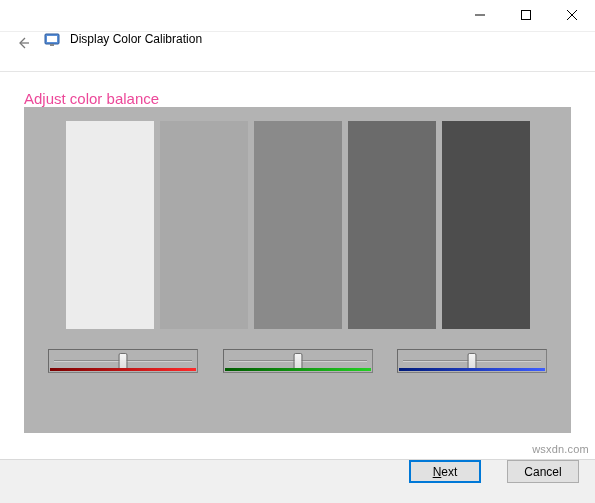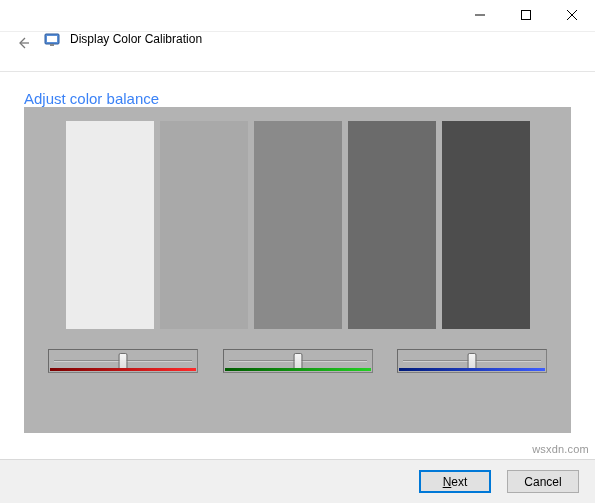--- a/index.html
+++ b/index.html
@@ -47,21 +47,21 @@
       display: inline-block;
     }
     .app-title {
       font-size: 12px;
       color: #000;
     }
     .content {
       padding: 18px 24px 0 24px;
     }
     .page-heading {
-      color: #3b82f6;
+      color: #ec4899;
       font-size: 15px;
       font-weight: 400;
     }
     .calibration-panel {
       background: #b3b3b3;
       width: 100%;
       height: 326px;
       padding: 14px 18px 10px 18px;
       position: relative;
     }
@@ -135,23 +135,22 @@
     .tint-green { background: linear-gradient(to right, #005a00, #24d024); }
     .tint-blue { background: linear-gradient(to right, #001a7a, #3d5dff); }
     .button-bar {
       position: absolute;
       left: 0; right: 0; bottom: 0;
       height: 44px;
       background: #f0f0f0;
       border-top: 1px solid #d9d9d9;
       display: flex;
       justify-content: flex-end;
-      align-items: center;
       padding-right: 16px;
-      gap: 16px;
+      gap: 26px;
     }
     .btn {
       min-width: 72px;
       height: 23px;
       font-size: 12px;
       font-family: inherit;
       background: #e1e1e1;
       border: 1px solid #adadad;
       padding: 0 12px;
       cursor: pointer;

